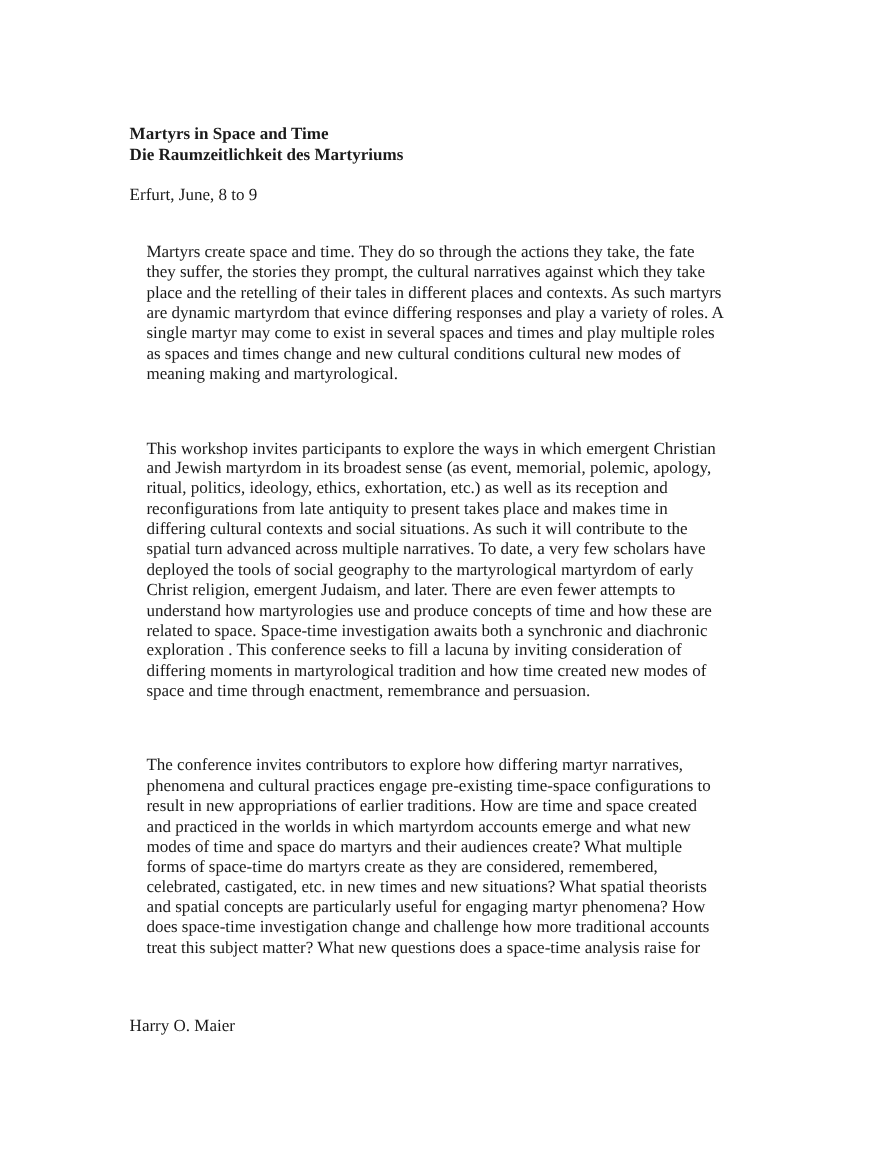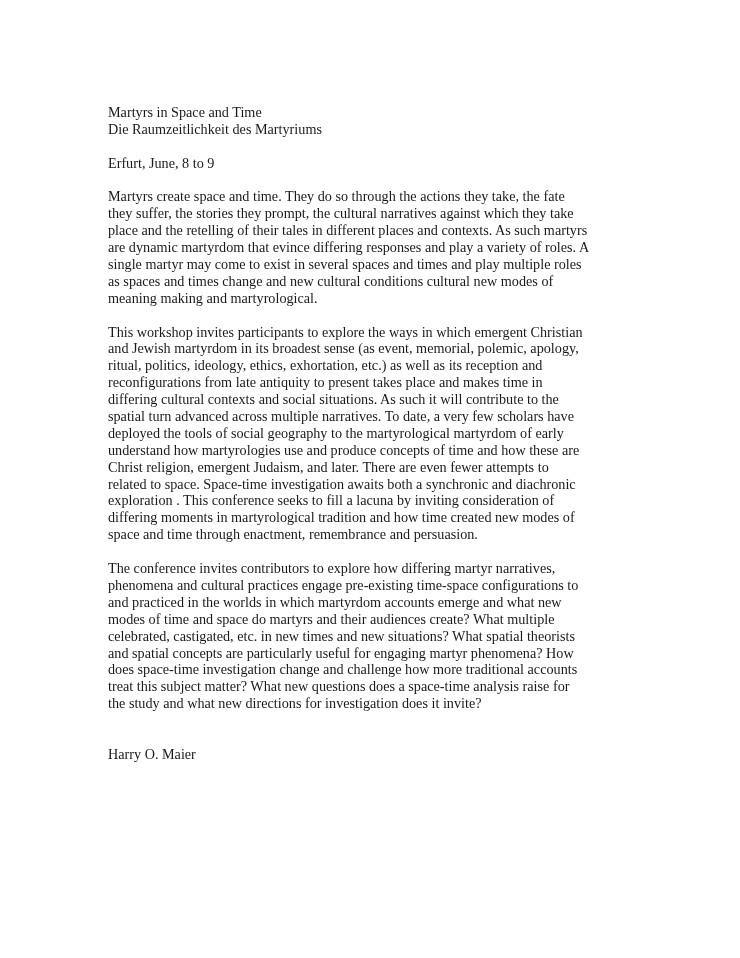--- a/index.html
+++ b/index.html
@@ -3,23 +3,23 @@
 <meta charset="utf-8">
 <style>
   html, body { margin: 0; padding: 0; background: #ffffff; }
   body { width: 740px; height: 958px; position: relative; overflow: hidden; }
   .page {
     position: absolute; left: 108px; top: 104px;
     font-family: "Liberation Serif", "DejaVu Serif", serif;
     font-size: 14.2px; line-height: 16.9px; color: #1a1a1a;
   }
   .line { white-space: nowrap; display: block; height: 16.9px; }
-  .title { font-weight: normal; }
+  .title { font-weight: bold; }
   .gap { height: 16.9px; }
-  .para { margin: 0; }
+  .para { margin: 14px; }
 </style>
 </head>
 <body>
 
 <div class="page">
   <div class="line title">Martyrs in Space and Time</div>
   <div class="line title">Die Raumzeitlichkeit des Martyriums</div>
   <div class="gap"></div>
   <div class="line">Erfurt, June, 8 to 9</div>
   <div class="gap"></div>
@@ -36,39 +36,40 @@
   <div class="gap"></div>
 
   <div class="para">
     <span class="line">This workshop invites participants to explore the ways in which emergent Christian</span>
     <span class="line">and Jewish martyrdom in its broadest sense (as event, memorial, polemic, apology,</span>
     <span class="line">ritual, politics, ideology, ethics, exhortation, etc.) as well as its reception and</span>
     <span class="line">reconfigurations from late antiquity to present takes place and makes time in</span>
     <span class="line">differing cultural contexts and social situations. As such it will contribute to the</span>
     <span class="line">spatial turn advanced across multiple narratives. To date, a very few scholars have</span>
     <span class="line">deployed the tools of social geography to the martyrological martyrdom of early</span>
+    <span class="line">Christ religion, emergent Judaism, and later.  There are even fewer  attempts to</span>
     <span class="line">understand how martyrologies use and produce concepts of time and how these are</span>
-    <span class="line">Christ religion, emergent Judaism, and later.  There are even fewer  attempts to</span>
     <span class="line">related to space. Space-time investigation awaits both a synchronic and diachronic</span>
     <span class="line">exploration . This conference seeks to fill a lacuna by inviting consideration of</span>
     <span class="line">differing moments in martyrological tradition and how time created new modes of</span>
     <span class="line">space and time through enactment, remembrance and persuasion.</span>
   </div>
   <div class="gap"></div>
 
   <div class="para">
     <span class="line">The conference invites contributors to explore how differing martyr narratives,</span>
     <span class="line">phenomena and cultural practices engage pre-existing time-space configurations to</span>
+    <span class="line">result in new appropriations of earlier traditions. How are time and space created</span>
     <span class="line">and practiced in the worlds in which martyrdom accounts emerge and what new</span>
     <span class="line">modes of time and space do martyrs and their audiences create? What multiple</span>
+    <span class="line">forms of space-time do martyrs create as they are considered, remembered,</span>
     <span class="line">celebrated, castigated, etc. in new times and new situations? What spatial theorists</span>
     <span class="line">and spatial concepts are particularly useful for engaging martyr phenomena? How</span>
     <span class="line">does space-time investigation change and challenge how more traditional accounts</span>
     <span class="line">treat this subject matter? What new questions does a space-time analysis raise for</span>
-    <span class="line">the study and what new directions for investigation does it invite?</span>
   </div>
   <div class="gap"></div>
   <div class="gap"></div>
 
   <div>
     <span class="line">Harry O. Maier</span>
   </div>
 </div>
 
 </body></html>

